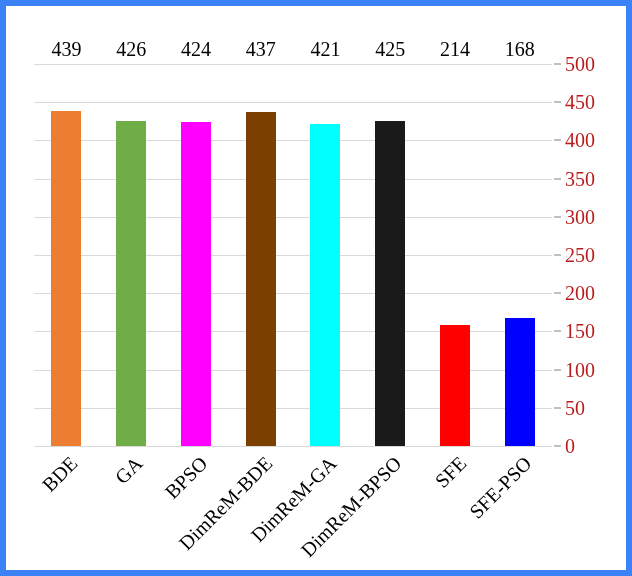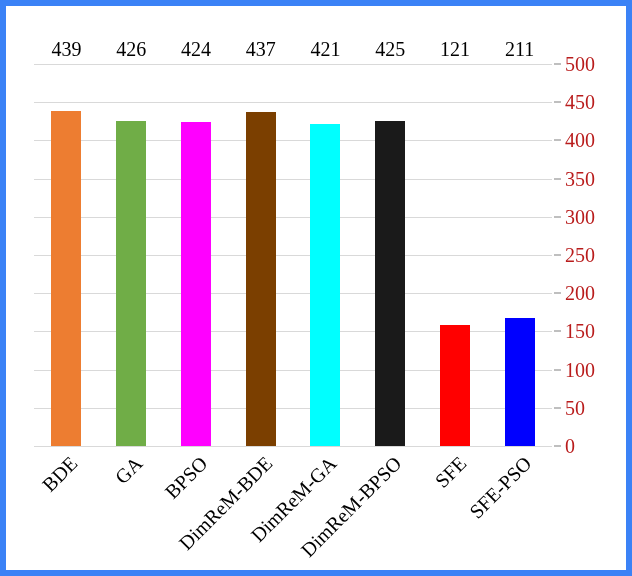--- a/index.html
+++ b/index.html
@@ -136,25 +136,25 @@
           </div>
           <div class="bar-slot">
             <div class="bar-label">421</div>
             <div class="bar" style="height: 84.2%; background: rgb(0, 255, 255);"></div>
           </div>
           <div class="bar-slot">
             <div class="bar-label">425</div>
             <div class="bar" style="height: 85%; background: rgb(26, 26, 26);"></div>
           </div>
           <div class="bar-slot">
-            <div class="bar-label">121</div>
+            <div class="bar-label">214</div>
             <div class="bar" style="height: 31.8%; background: rgb(255, 0, 0);"></div>
           </div>
           <div class="bar-slot">
-            <div class="bar-label">211</div>
+            <div class="bar-label">168</div>
             <div class="bar" style="height: 33.6%; background: rgb(0, 0, 255);"></div>
           </div>
         </div>
     <div class="grid-line" style="top: 100%;"></div>
         <div class="grid-line" style="top: 90%;"></div>
         <div class="grid-line" style="top: 80%;"></div>
         <div class="grid-line" style="top: 70%;"></div>
         <div class="grid-line" style="top: 60%;"></div>
         <div class="grid-line" style="top: 50%;"></div>
         <div class="grid-line" style="top: 40%;"></div>

